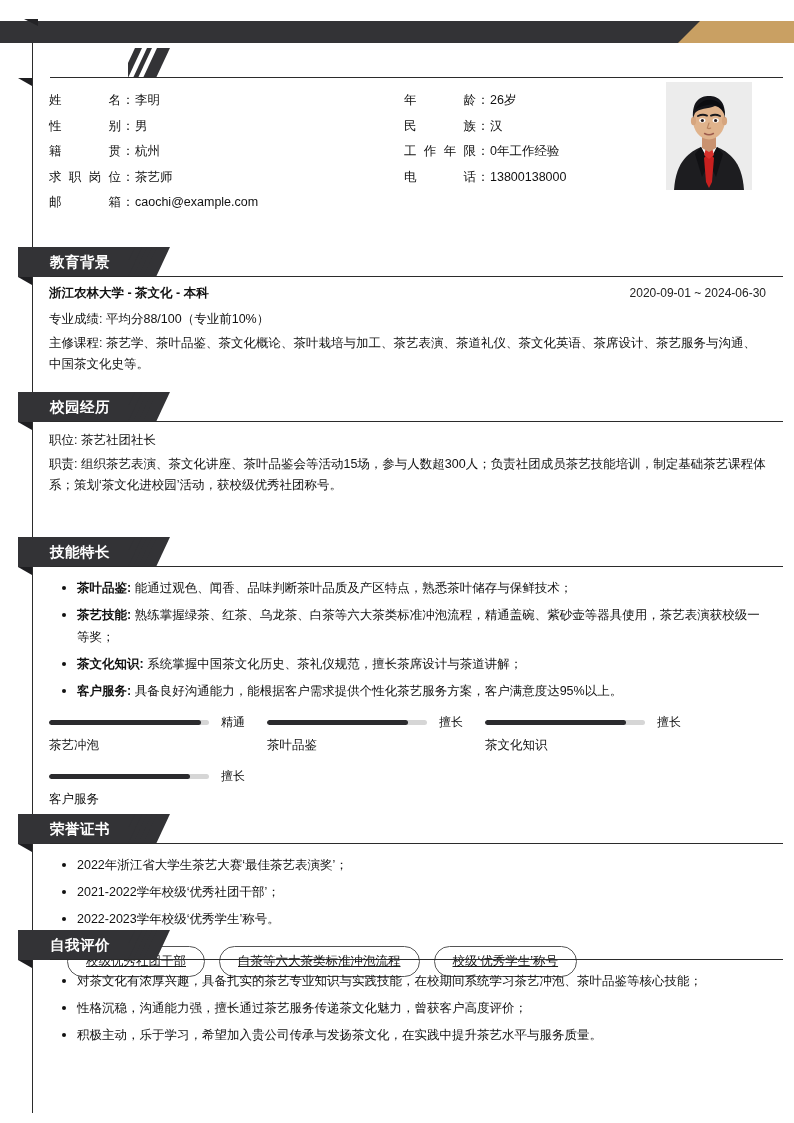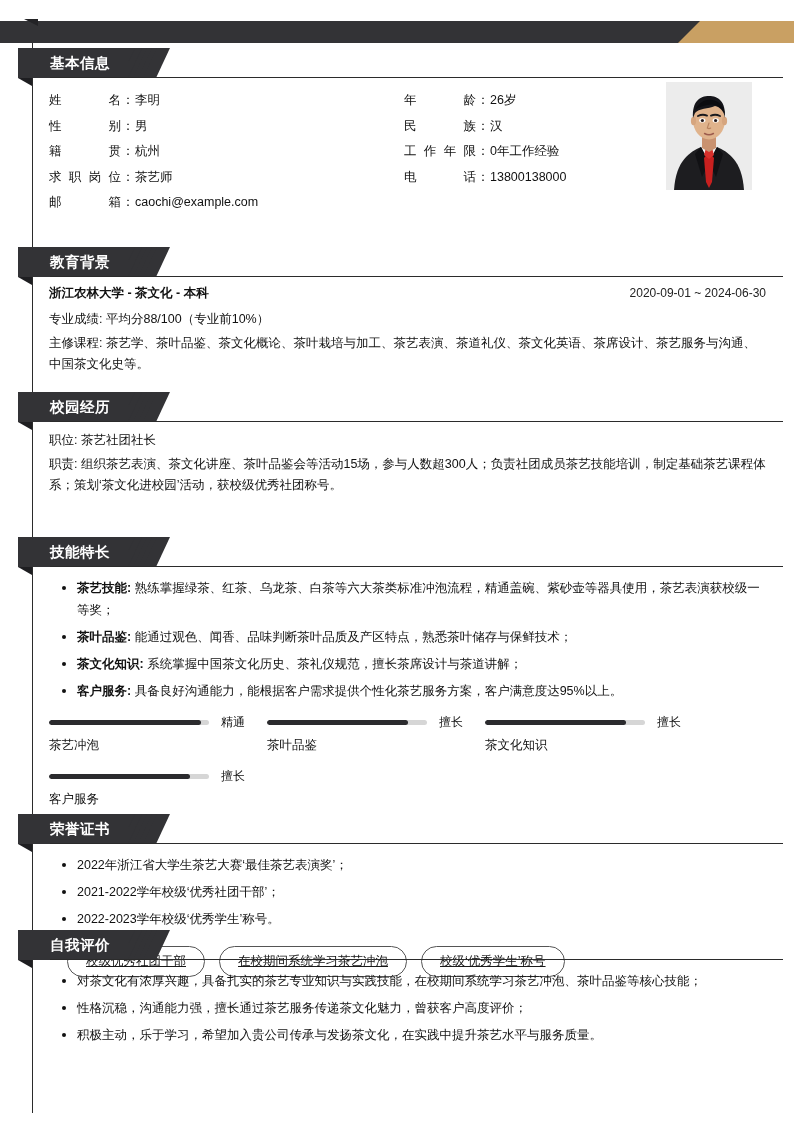--- a/index.html
+++ b/index.html
@@ -292,23 +292,20 @@
   <div class="top-banner">
     <div class="banner-gold"></div>
     <div class="banner-dark"></div>
   </div>
   <div class="banner-notch"></div>
 
   <div class="spine"></div>
 
   <div class="section" style="top:48px;">
     <div class="sec-head">
-      <div class="sec-tab">
-        <span class="sec-title">基本信息</span>
-      </div>
       <div class="sec-slashes" style="left:110px;">
         <div class="sl s1"></div>
           <div class="sl s2"></div>
           <div class="sl s3"></div>
       </div>
       <div class="sec-rule"></div>
     </div>
     <div class="sec-fold"></div>
     <div class="sec-body">
       <div class="basic-grid">
@@ -465,26 +462,26 @@
         <div class="sl s1"></div>
           <div class="sl s2"></div>
           <div class="sl s3"></div>
       </div>
       <div class="sec-rule"></div>
     </div>
     <div class="sec-fold"></div>
     <div class="sec-body">
       <ul class="bullets">
         <li>
+          <span class="b-key">茶叶品鉴:</span>
+          <span>能通过观色、闻香、品味判断茶叶品质及产区特点，熟悉茶叶储存与保鲜技术；</span>
+        </li>
+        <li>
           <span class="b-key">茶艺技能:</span>
           <span>熟练掌握绿茶、红茶、乌龙茶、白茶等六大茶类标准冲泡流程，精通盖碗、紫砂壶等器具使用，茶艺表演获校级一等奖；</span>
-        </li>
-        <li>
-          <span class="b-key">茶叶品鉴:</span>
-          <span>能通过观色、闻香、品味判断茶叶品质及产区特点，熟悉茶叶储存与保鲜技术；</span>
         </li>
         <li>
           <span class="b-key">茶文化知识:</span>
           <span>系统掌握中国茶文化历史、茶礼仪规范，擅长茶席设计与茶道讲解；</span>
         </li>
         <li>
           <span class="b-key">客户服务:</span>
           <span>具备良好沟通能力，能根据客户需求提供个性化茶艺服务方案，客户满意度达95%以上。</span>
         </li>
       </ul>
@@ -543,21 +540,21 @@
     </div>
     <div class="sec-fold"></div>
     <div class="sec-body">
       <ul class="bullets">
         <li>2022年浙江省大学生茶艺大赛‘最佳茶艺表演奖’；</li>
         <li>2021-2022学年校级‘优秀社团干部’；</li>
         <li>2022-2023学年校级‘优秀学生’称号。</li>
       </ul>
       <div class="tags">
         <span class="tag">校级优秀社团干部</span>
-        <span class="tag">在校期间系统学习茶艺冲泡</span>
+        <span class="tag">白茶等六大茶类标准冲泡流程</span>
         <span class="tag">校级‘优秀学生’称号</span>
       </div>
     </div>
   </div>
 
   <div class="section" style="top:930px;">
     <div class="sec-head">
       <div class="sec-tab">
         <span class="sec-title">自我评价</span>
       </div>

